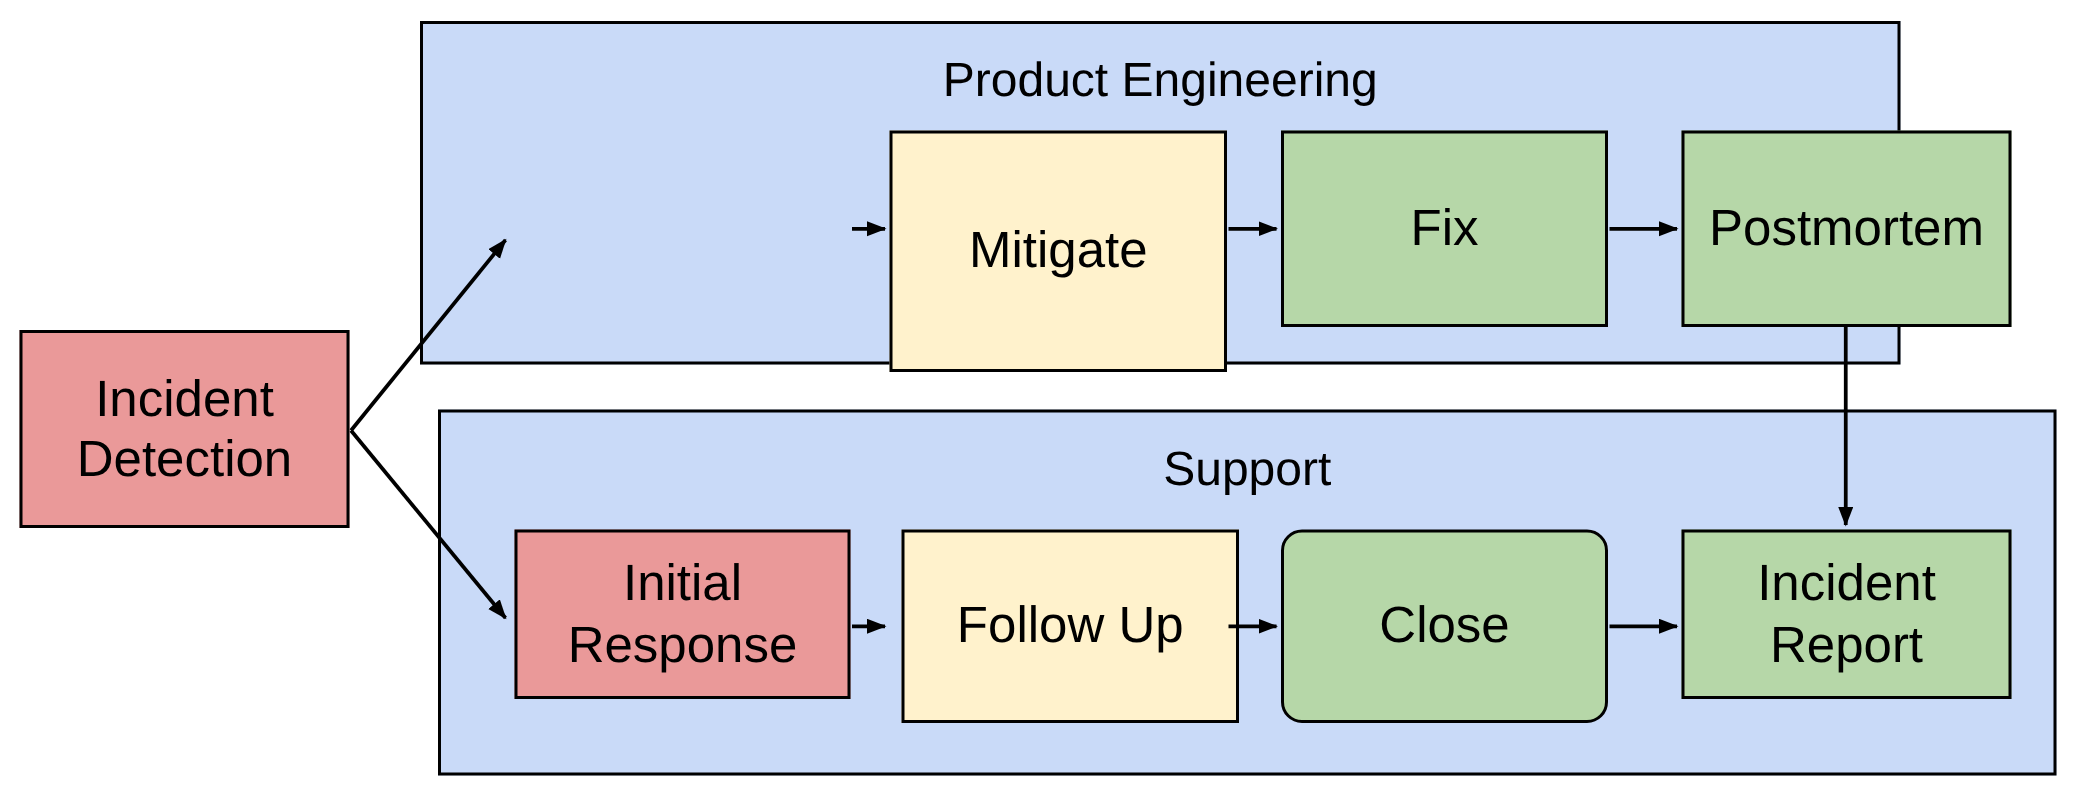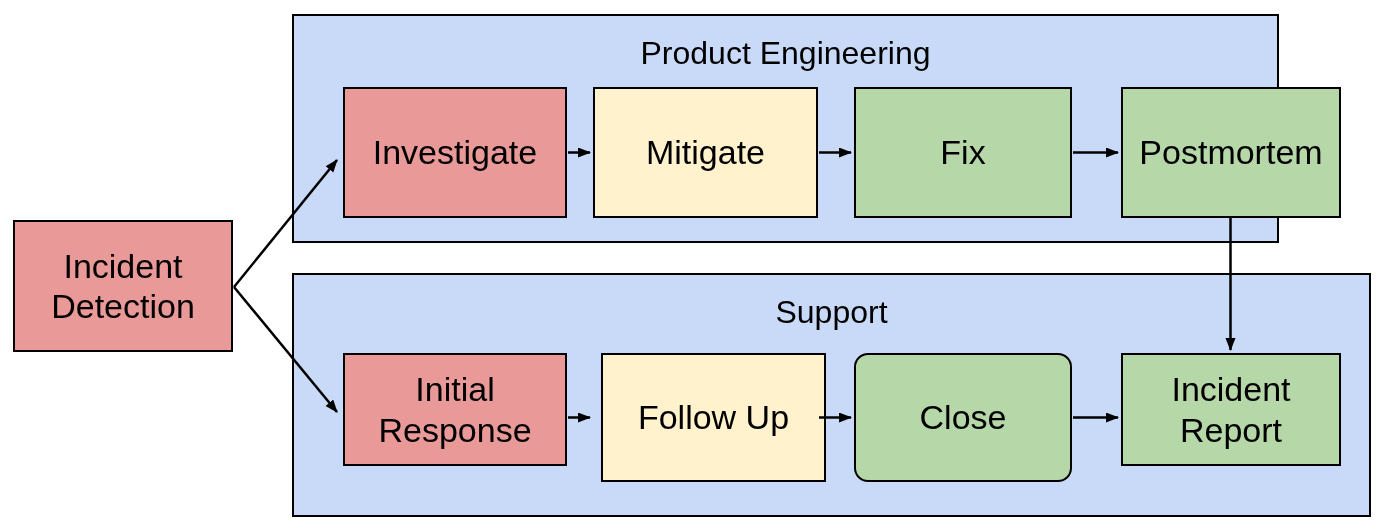--- a/index.html
+++ b/index.html
@@ -52,32 +52,31 @@
     height: 526px;
     pointer-events: none;
   }
   .connectors line { stroke: #000000; stroke-width: 2.5; }
 </style>
 </head>
 <body>
 
 <div class="canvas">
 
-  <div class="lane" style="left:292px; top:14px; width:987px; height:229px;">
+  <div class="lane" style="left:280px; top:14px; width:987px; height:229px;">
     <div class="lane-title">Product Engineering</div>
   </div>
 
   <div class="lane" style="left:292px; top:273px; width:1079px; height:244px;">
     <div class="lane-title">Support</div>
   </div>
 
   <div class="node red" style="left:13px; top:220px; width:220px; height:132px;">Incident Detection</div>
 
-  <div class="node red" style="left:343px; top:87px; width:224px; height:131px;">Investigate</div>
-  <div class="node yellow" style="left:593px; top:87px; width:225px; height:131px;">Mitigate</div>
+  <div class="node yellow" style="left:593px; top:87px; width:225px; height:161px;">Mitigate</div>
   <div class="node green" style="left:1121px; top:87px; width:220px; height:131px;">Postmortem</div>
   <div class="node green" style="left:854px; top:87px; width:218px; height:131px;">Fix</div>
 
   <div class="node red" style="left:343px; top:353px; width:224px; height:113px;">Initial Response</div>
   <div class="node yellow" style="left:601px; top:353px; width:225px; height:129px;">Follow Up</div>
   <div class="node green" style="left:854px; top:353px; width:218px; height:129px;border-radius:14px;">Close</div>
   <div class="node green" style="left:1121px; top:353px; width:220px; height:113px;">Incident Report</div>
 
   <svg class="connectors" viewBox="0 0 1386 526">
     <defs>

